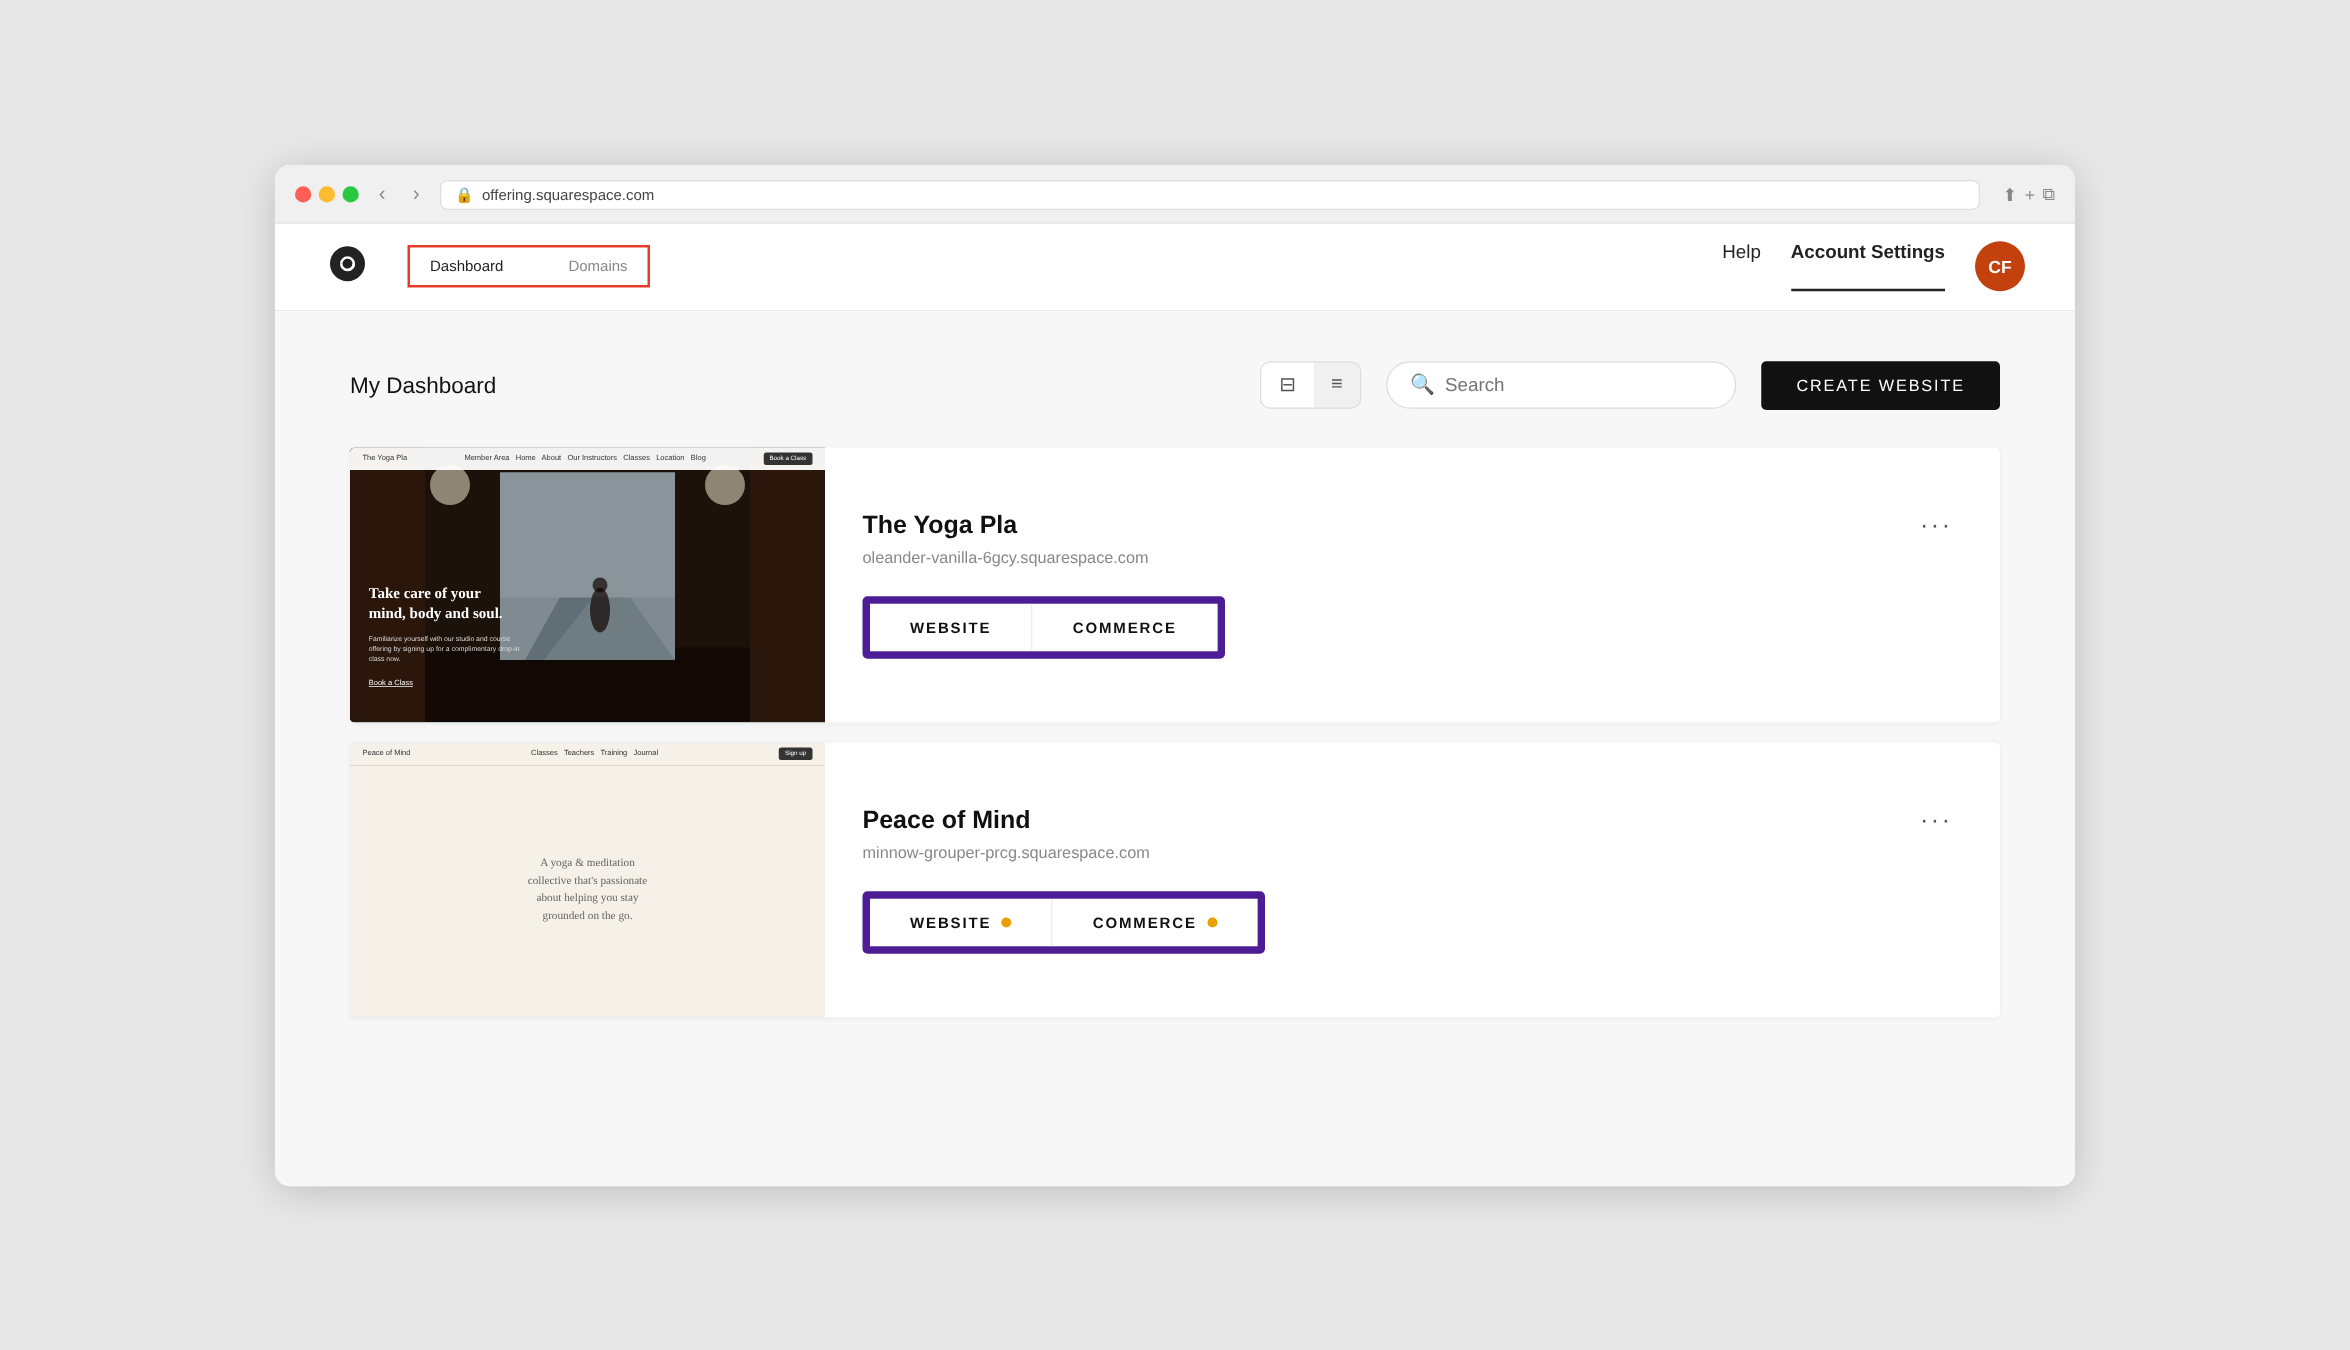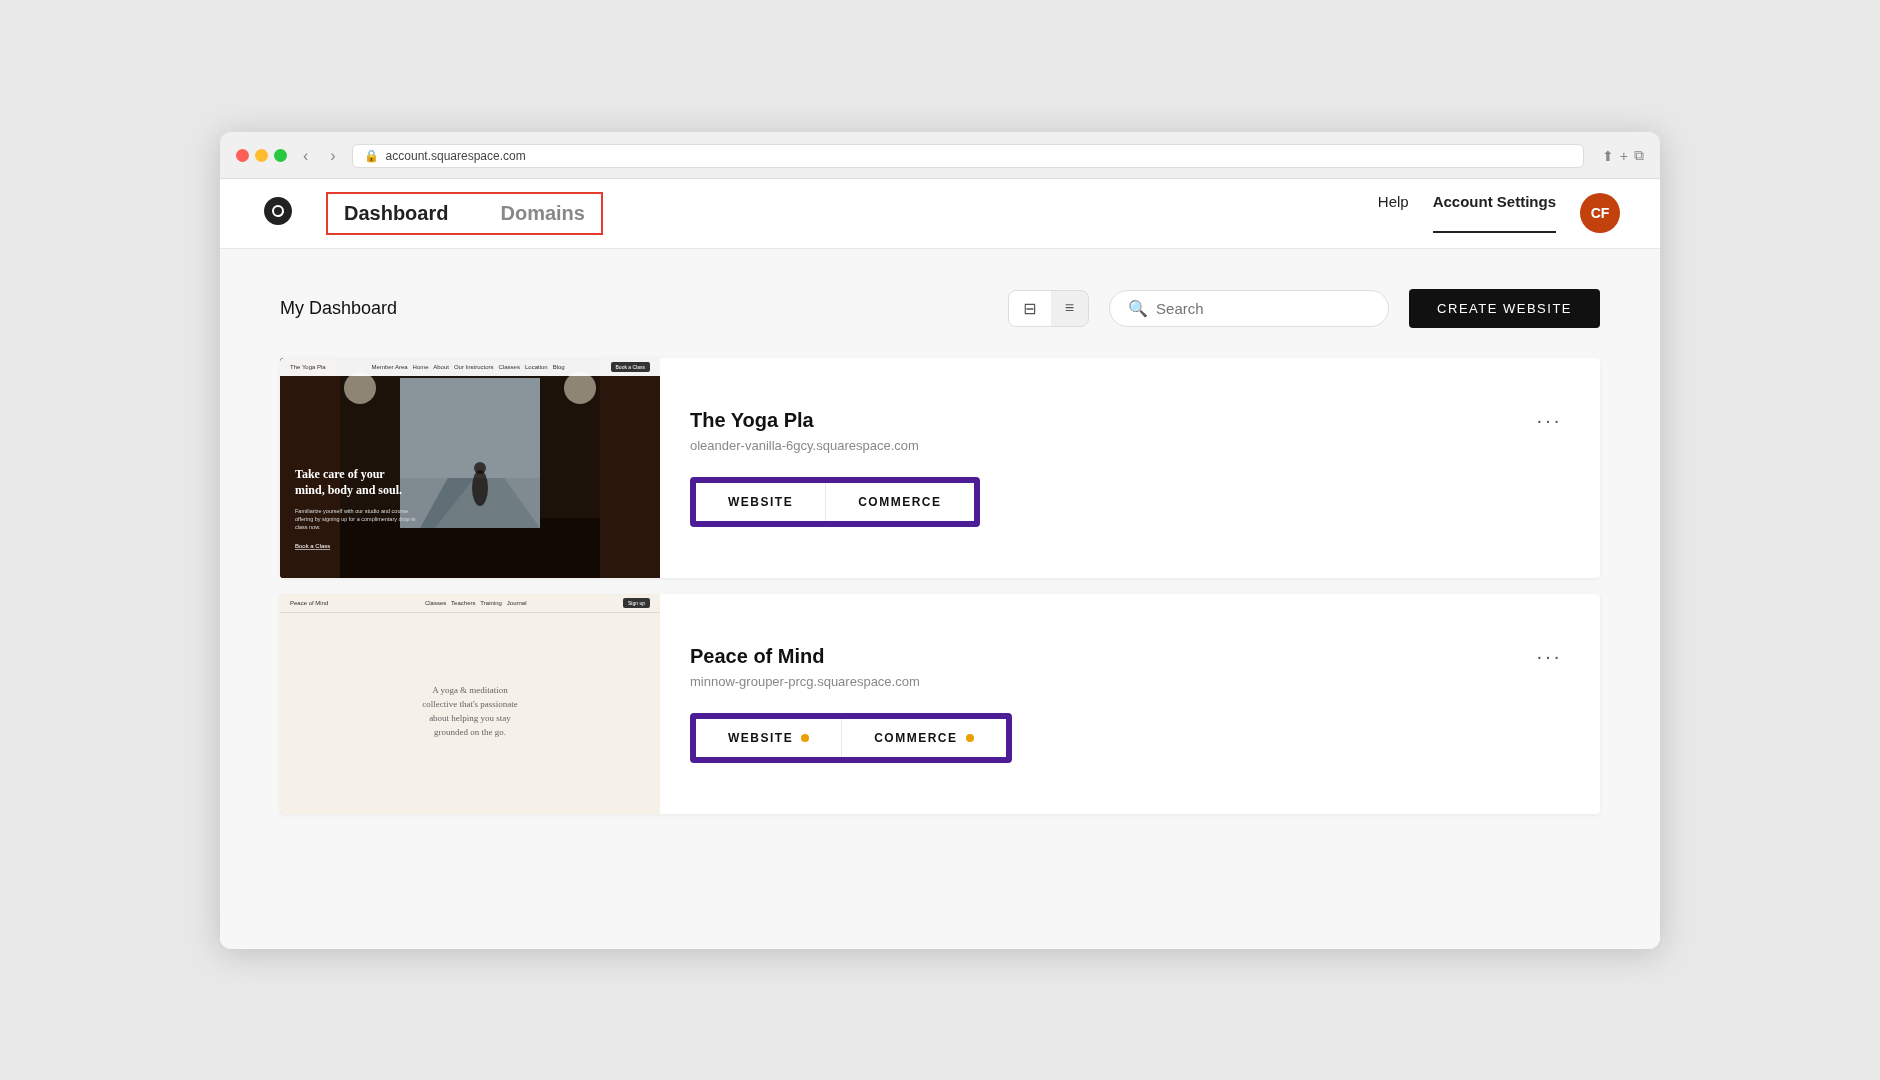--- a/index.html
+++ b/index.html
@@ -94,22 +94,22 @@
       height: 36px;
     }
     .nav-items {
       display: flex;
       align-items: center;
       border: 2px solid #e63a2e;
       padding: 8px 16px;
       gap: 20px;
     }
     .nav-item {
-      font-size: 20px;
-      font-weight: 700;
+      font-size: 12px;
+      font-weight: 400;
       color: #222;
       cursor: pointer;
       text-decoration: none;
     }
     .nav-item.secondary {
       color: #888;
       margin-left: 32px;
     }
     .nav-right {
       margin-left: auto;
@@ -364,21 +364,21 @@
     <div class="browser-top-bar">
       <div class="traffic-lights">
         <div class="traffic-light tl-red"></div>
         <div class="traffic-light tl-yellow"></div>
         <div class="traffic-light tl-green"></div>
       </div>
       <button class="browser-btn">‹</button>
       <button class="browser-btn">›</button>
       <div class="address-bar">
         <span>🔒</span>
-        <span>account.squarespace.com</span>
+        <span>offering.squarespace.com</span>
       </div>
       <div class="browser-action-btns">
         <button class="browser-action-btn">⬆</button>
         <button class="browser-action-btn">+</button>
         <button class="browser-action-btn">⧉</button>
       </div>
     </div>
   </div>
 
   <div class="app-content">

